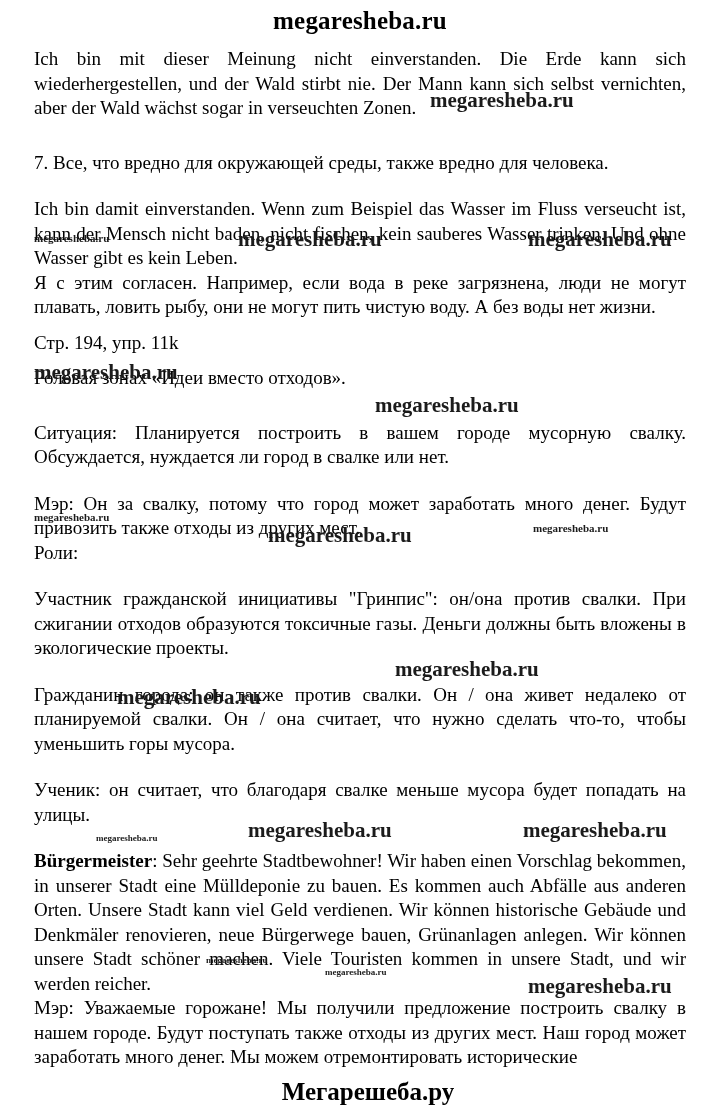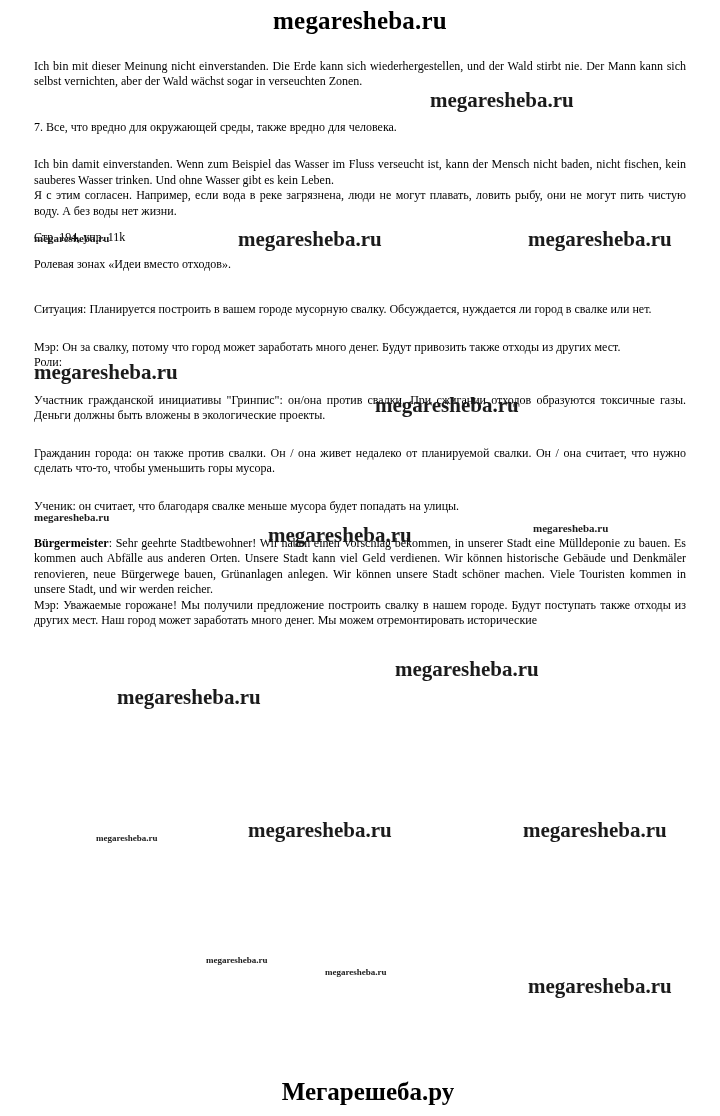--- a/index.html
+++ b/index.html
@@ -36,22 +36,22 @@
     left: 16px;
     right: 0;
     bottom: 10px;
     text-align: center;
     font-family: "Liberation Serif", serif;
     font-weight: bold;
     font-size: 25px;
   }
   .content {
     position: relative;
-    margin-top: 22px;
-    font-size: 12px;
+    margin-top: 10px;
+    font-size: 19px;
     line-height: 1.29;
   }
   p {
     margin: 0;
     padding: 0;
   }
   .para {
     margin-bottom: 0;
   }
   .gap-sm { height: 11px; }

